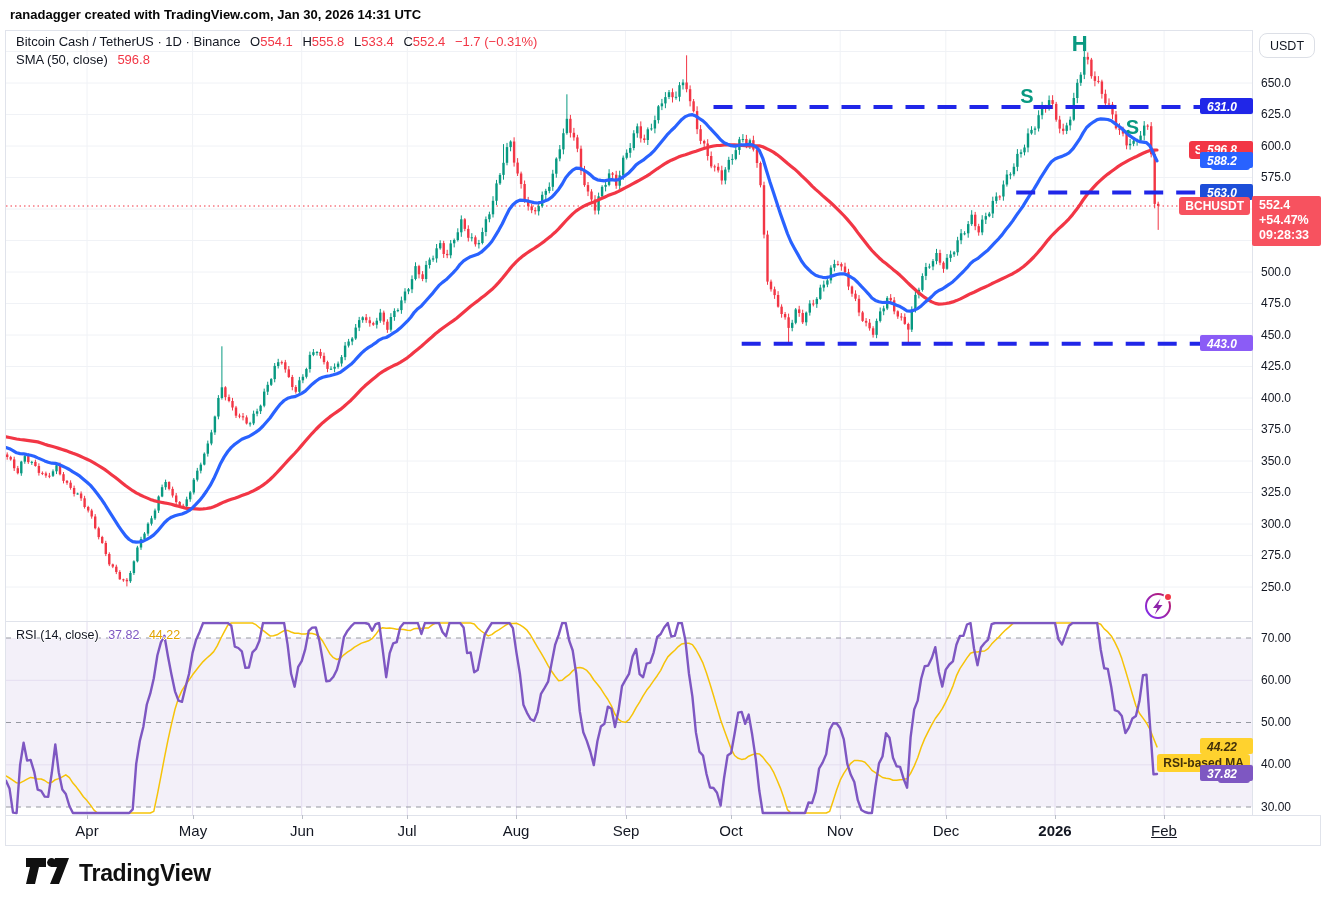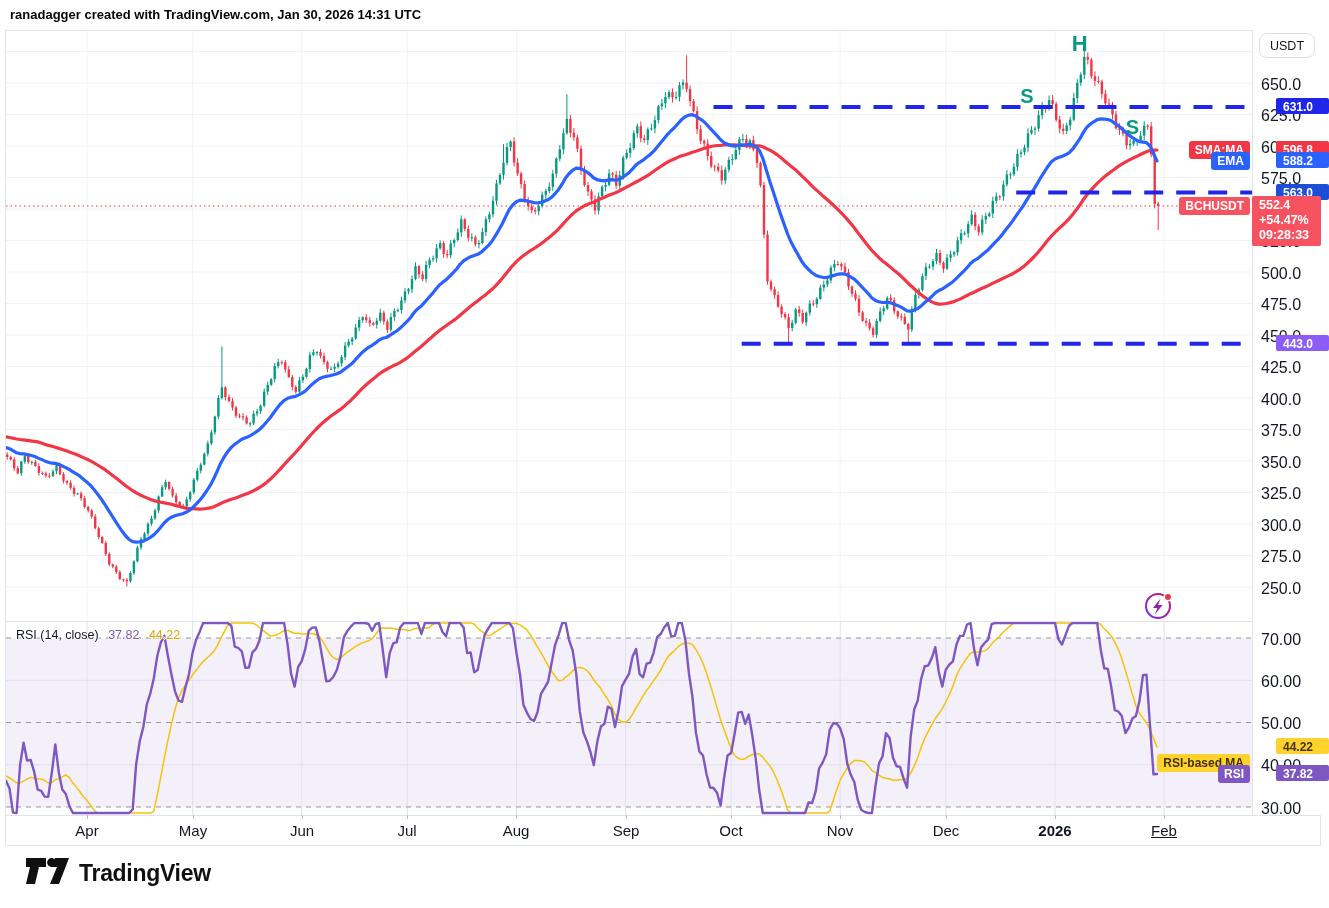--- a/index.html
+++ b/index.html
@@ -10,24 +10,24 @@
   .hline{position:absolute;height:1px;background:#e0e3eb;}
   .vline{position:absolute;width:1px;background:#e0e3eb;}
   .legend{position:absolute;z-index:6;font-size:13px;color:#131722;
           text-shadow:1px 0 0 #fff,-1px 0 0 #fff,0 1px 0 #fff,0 -1px 0 #fff;}
   .legend .row{height:18px;line-height:18px;white-space:nowrap;}
   .legend .ltr{margin-left:6px;}
   .v-red{color:#f23645;} .v-blue{color:#2962ff;} .v-purple{color:#7e57c2;} .v-yellow{color:#e2a400;}
   .axis-bg{position:absolute;left:1252px;top:30px;width:69px;height:785px;background:#fff;border-left:1px solid #e0e3eb;z-index:2;}
   .usdt-button{position:absolute;left:1259px;top:33px;width:54px;height:23px;border:1px solid #dcdfe6;border-radius:8px;
                background:#fff;font-size:12.5px;color:#131722;display:flex;align-items:center;justify-content:center;z-index:7;}
-  .axis-tick{position:absolute;left:1261px;font-size:16px;color:#131722;z-index:3;white-space:nowrap;}
+  .axis-tick{position:absolute;left:1261px;font-size:12px;color:#131722;z-index:3;white-space:nowrap;}
   .pill{position:absolute;border-radius:3px;font-size:12px;font-weight:600;height:18px;line-height:18px;
         padding:0 6px;z-index:7;white-space:nowrap;}
-  .pill.axis-side{left:1276px;width:53px;padding:2px 0 0 7px;height:16px;line-height:15px;border-radius:2px;box-sizing:border-box;}
+  .pill.axis-side{left:1200px;width:53px;padding:2px 0 0 7px;height:16px;line-height:15px;border-radius:2px;box-sizing:border-box;font-style:italic;}
   .pill.chart-side{text-align:center;}
   .price-block{position:absolute;left:1252px;width:69px;box-sizing:border-box;border-radius:2px;color:#fff;
                padding:2px 0 3px 7px;font-size:12.5px;line-height:15px;font-weight:700;z-index:8;}
   .price-block .sub{font-weight:600;}
   .t-label{position:absolute;top:822px;transform:translateX(-50%);font-size:15px;color:#131722;z-index:3;}
   .t-label.bold{font-weight:700;}
   .flash-icon{position:absolute;left:1141px;top:589px;width:34px;height:34px;z-index:6;cursor:pointer;}
   .footer-logo{position:absolute;left:24px;top:856px;display:flex;align-items:center;gap:9px;z-index:3;}
   .footer-logo .brand{font-size:23px;font-weight:800;color:#101010;letter-spacing:-0.3px;}
 </style>
@@ -760,20 +760,32 @@
   <div class="hline" style="left:5px;top:621px;width:1316px;"></div>
   <div class="hline" style="left:5px;top:815px;width:1316px;"></div>
   <div class="hline" style="left:5px;top:845px;width:1316px;"></div>
   <div class="vline" style="left:5px;top:30px;height:815px;"></div>
   <div class="vline" style="left:1320px;top:30px;height:815px;"></div>
 
   <div class="axis-bg" id="axis-bg"></div>
   <div class="usdt-button">USDT</div>
 
   <div class="legend" style="left:16px;top:33px;">
+    <div class="row">
+      <span>Bitcoin Cash / TetherUS · 1D · Binance</span>
+      <span class="ltr">O</span><span class="v-red">554.1</span>
+      <span class="ltr">H</span><span class="v-red">555.8</span>
+      <span class="ltr">L</span><span class="v-red">533.4</span>
+      <span class="ltr">C</span><span class="v-red">552.4</span>
+      <span class="ltr v-red">−1.7 (−0.31%)</span>
+    </div>
+    <div class="row">
+      <span>SMA (50, close)</span>
+      <span class="ltr v-red">596.8</span>
+    </div>
   </div>
 
   <div class="legend" style="left:16px;top:626px;font-size:12.5px;">
     <div class="row">
       <span>RSI (14, close)</span>
       <span class="ltr v-purple">37.82</span>
       <span class="ltr v-yellow">44.22</span>
     </div>
   </div>
 

